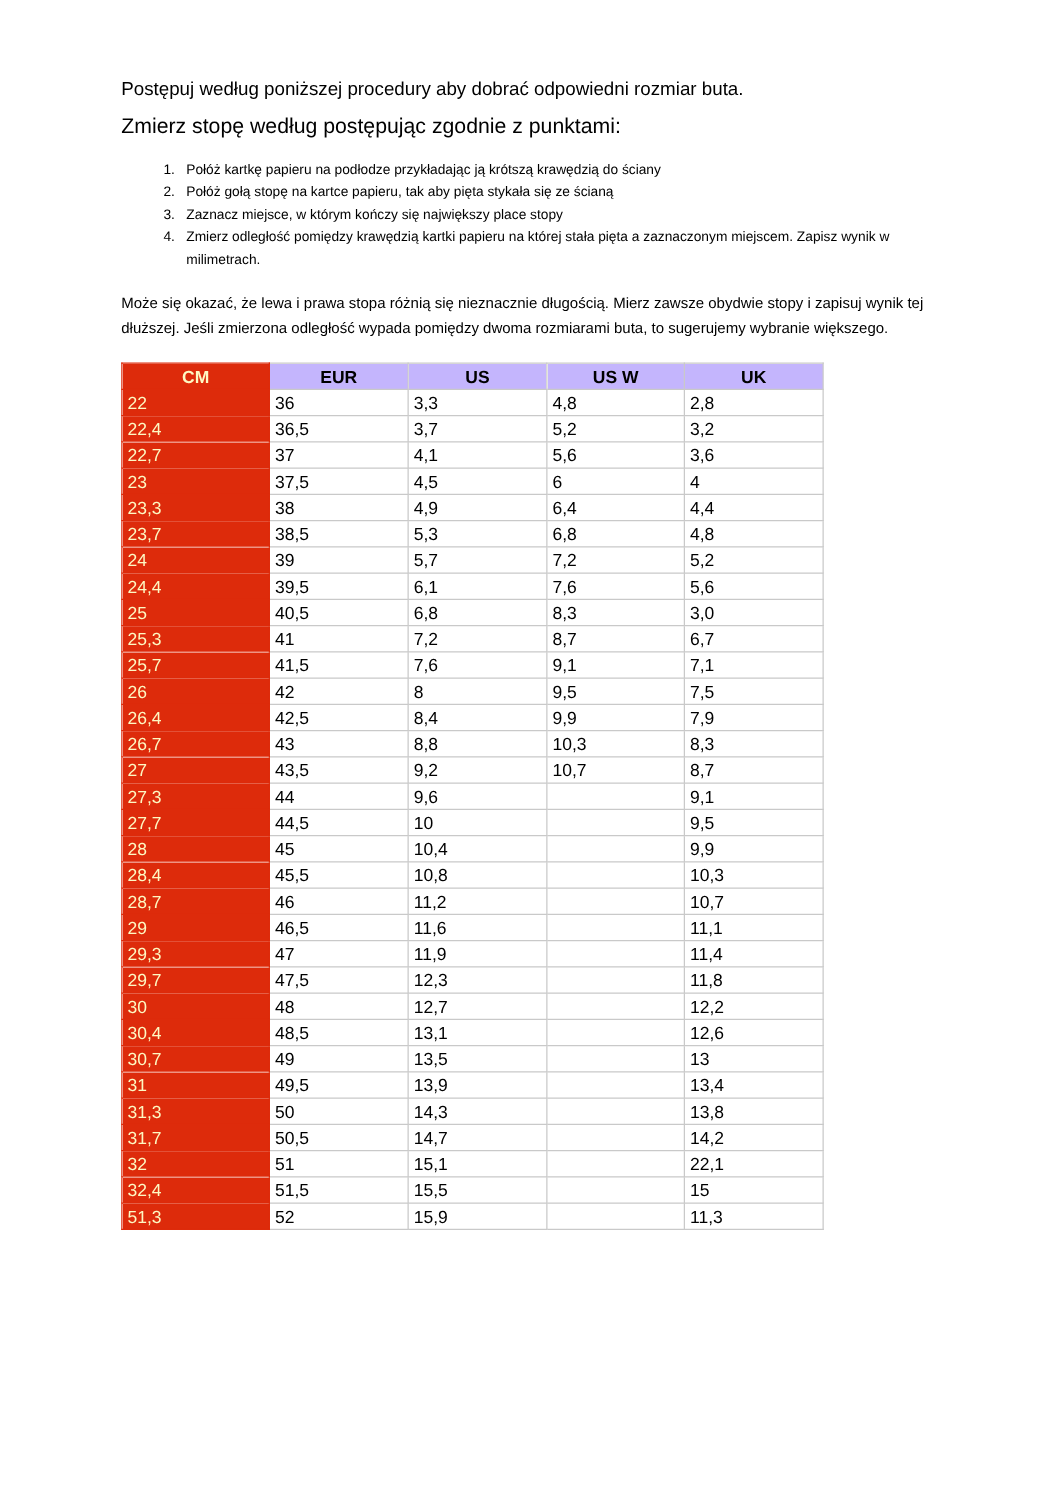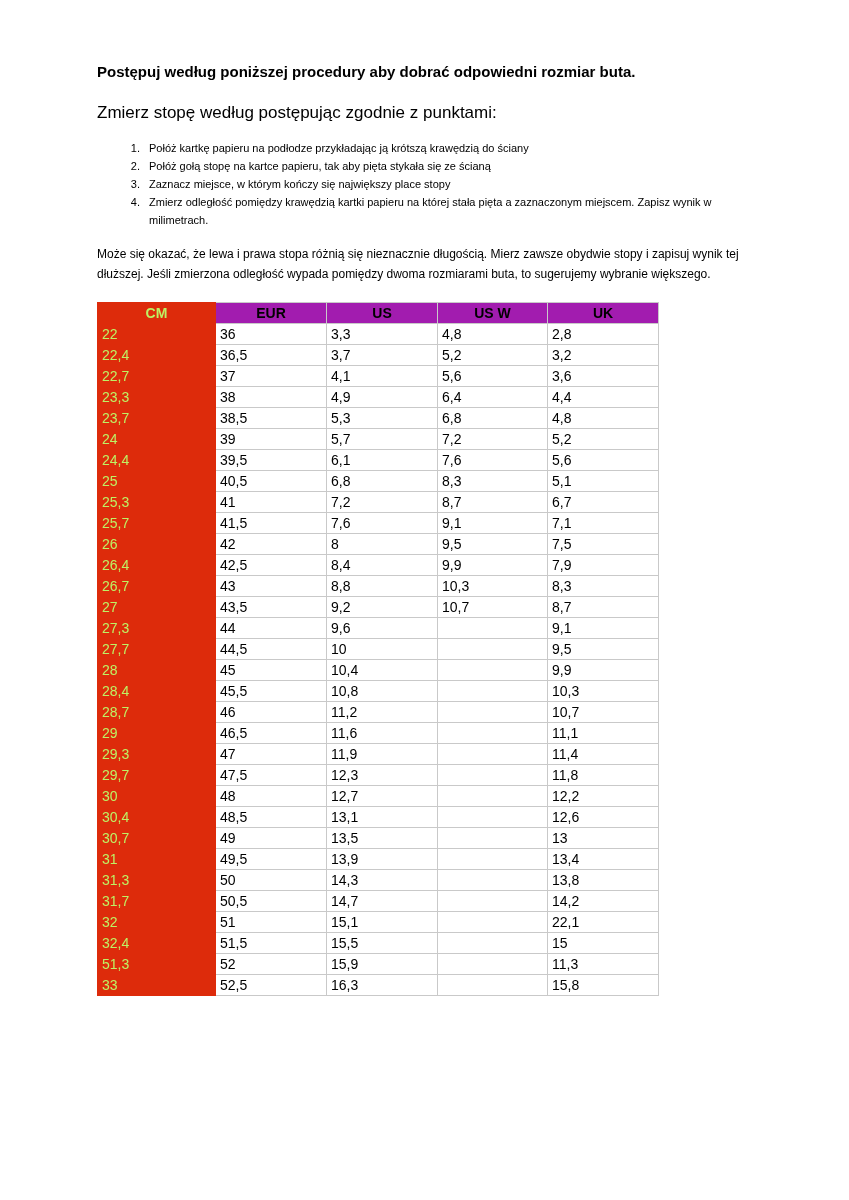--- a/index.html
+++ b/index.html
@@ -13,22 +13,22 @@
     font-family: "Liberation Sans", sans-serif;
   }
   .page {
     width: 849px;
     height: 1200px;
     padding: 62px 100px 0 97px;
     overflow: hidden;
   }
   .doc-title {
     font-size: 15px;
-    font-weight: bold;
-    margin: 0 0 20px 0;
+    font-weight: normal;
+    margin: 0 0 8px 0;
     line-height: 1.3;
   }
   .intro {
     font-size: 17px;
     margin: 0 0 15px 0;
     line-height: 1.3;
   }
   ol.steps {
     margin: 0 0 15px 0;
     padding: 0 0 0 46px;
@@ -56,27 +56,27 @@
     padding: 1px 4px;
     height: 21px;
     text-align: left;
     vertical-align: middle;
     overflow: hidden;
     white-space: nowrap;
   }
   table.size-table th {
     font-weight: bold;
     text-align: center;
-    background: #a21caf;
+    background: #c4b5fd;
   }
   table.size-table th.cm,
   table.size-table td.cm {
     background: var(--accent-red);
     border-color: var(--accent-red);
-    color: #bef264;
+    color: #fef9c3;
   }
 </style>
 </head>
 <body>
 
 <div class="page">
 
   <p class="doc-title">Postępuj według poniższej procedury aby dobrać odpowiedni rozmiar buta.</p>
 
   <p class="intro">Zmierz stopę według postępując zgodnie z punktami:</p>
@@ -123,20 +123,27 @@
           <td>3,2</td>
         </tr>
         <tr>
           <td class="cm">22,7</td>
           <td>37</td>
           <td>4,1</td>
           <td>5,6</td>
           <td>3,6</td>
         </tr>
         <tr>
+          <td class="cm">23</td>
+          <td>37,5</td>
+          <td>4,5</td>
+          <td>6</td>
+          <td>4</td>
+        </tr>
+        <tr>
           <td class="cm">23,3</td>
           <td>38</td>
           <td>4,9</td>
           <td>6,4</td>
           <td>4,4</td>
         </tr>
         <tr>
           <td class="cm">23,7</td>
           <td>38,5</td>
           <td>5,3</td>
@@ -155,21 +162,21 @@
           <td>39,5</td>
           <td>6,1</td>
           <td>7,6</td>
           <td>5,6</td>
         </tr>
         <tr>
           <td class="cm">25</td>
           <td>40,5</td>
           <td>6,8</td>
           <td>8,3</td>
-          <td>5,1</td>
+          <td>3,0</td>
         </tr>
         <tr>
           <td class="cm">25,3</td>
           <td>41</td>
           <td>7,2</td>
           <td>8,7</td>
           <td>6,7</td>
         </tr>
         <tr>
           <td class="cm">25,7</td>
@@ -318,23 +325,16 @@
           <td></td>
           <td>15</td>
         </tr>
         <tr>
           <td class="cm">51,3</td>
           <td>52</td>
           <td>15,9</td>
           <td></td>
           <td>11,3</td>
         </tr>
-        <tr>
-          <td class="cm">33</td>
-          <td>52,5</td>
-          <td>16,3</td>
-          <td></td>
-          <td>15,8</td>
-        </tr>
       </tbody>
   </table>
 
 </div>
 
 </body></html>

